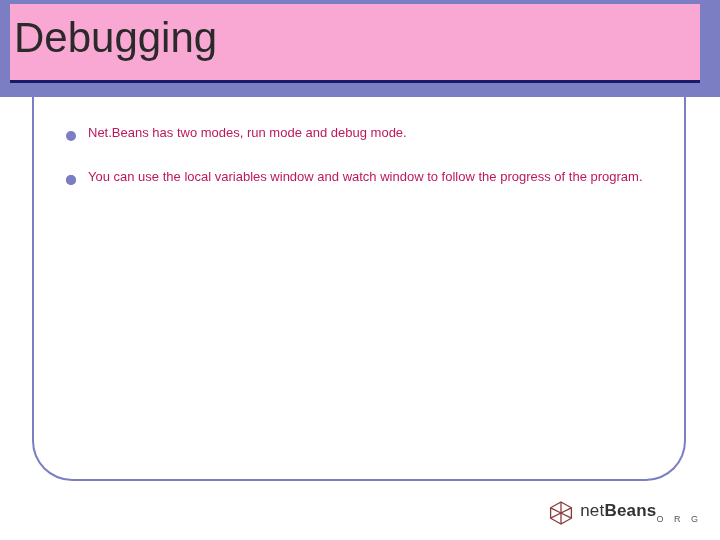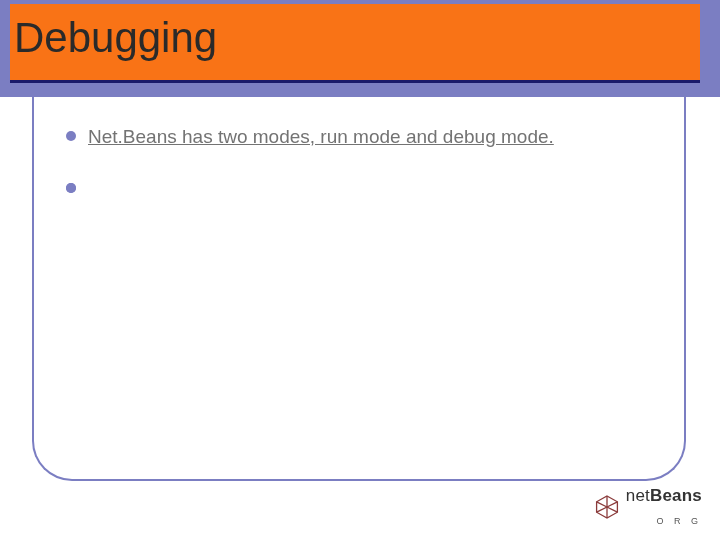--- a/index.html
+++ b/index.html
@@ -24,21 +24,21 @@
     width: 720px;
     height: 97px;
     background: #7b7ec2;
   }
   .title-block {
     position: absolute;
     left: 10px;
     top: 4px;
     width: 690px;
     height: 76px;
-    background: #f97316;
+    background: #f9a8d4;
     border-bottom: 3px solid #1a1a6a;
   }
   .title-text {
     position: absolute;
     left: 4px;
     top: 10px;
     font-size: 42px;
     color: #2a2a2a;
     font-weight: 400;
   }
@@ -55,25 +55,24 @@
     box-sizing: border-box;
   }
   .bullets {
     margin: 0;
     padding: 0;
     list-style: none;
   }
   .bullets li {
     position: relative;
     padding-left: 22px;
-    font-size: 19px;
+    font-size: 13px;
     line-height: 1.25;
-    color: #737373;
+    color: #be185d;
     margin-bottom: 28px;
-    text-decoration: underline;
   }
   .bullets li .dot {
     position: absolute;
     left: 0;
     top: 6px;
     width: 10px;
     height: 10px;
     background: #7b7ec2;
     border-radius: 50%;
   }
@@ -84,21 +83,21 @@
     display: flex;
     align-items: center;
     gap: 6px;
   }
   .logo-cube {
     width: 26px;
     height: 26px;
   }
   .logo-text {
     display: flex;
-    flex-direction: column;
+    flex-direction: row;
     line-height: 1;
   }
   .logo-main {
     font-size: 17px;
     font-weight: bold;
     color: #333;
     letter-spacing: 0.2px;
   }
   .logo-main .net {
     font-weight: 400;
@@ -126,20 +125,21 @@
     <ul class="bullets">
       <li>
         <span class="dot"></span>
         <span>Net.Beans has two modes, run mode and debug mode.</span>
       </li>
       <li>
         <span class="dot"></span>
       </li>
       <li>
         <span class="dot"></span>
+        <span>You can use the local variables window and watch window to follow the progress of the program.</span>
       </li>
     </ul>
   </div>
 
   <div class="logo-wrap">
     <svg class="logo-cube" viewBox="0 0 40 40">
       <polygon points="20,3 36,12 36,28 20,37 4,28 4,12" fill="none" stroke="#8a3a3a" stroke-width="2"></polygon>
       <line x1="20" y1="3" x2="20" y2="20" stroke="#8a3a3a" stroke-width="2"></line>
       <line x1="4" y1="12" x2="20" y2="20" stroke="#8a3a3a" stroke-width="2"></line>
       <line x1="36" y1="12" x2="20" y2="20" stroke="#8a3a3a" stroke-width="2"></line>

